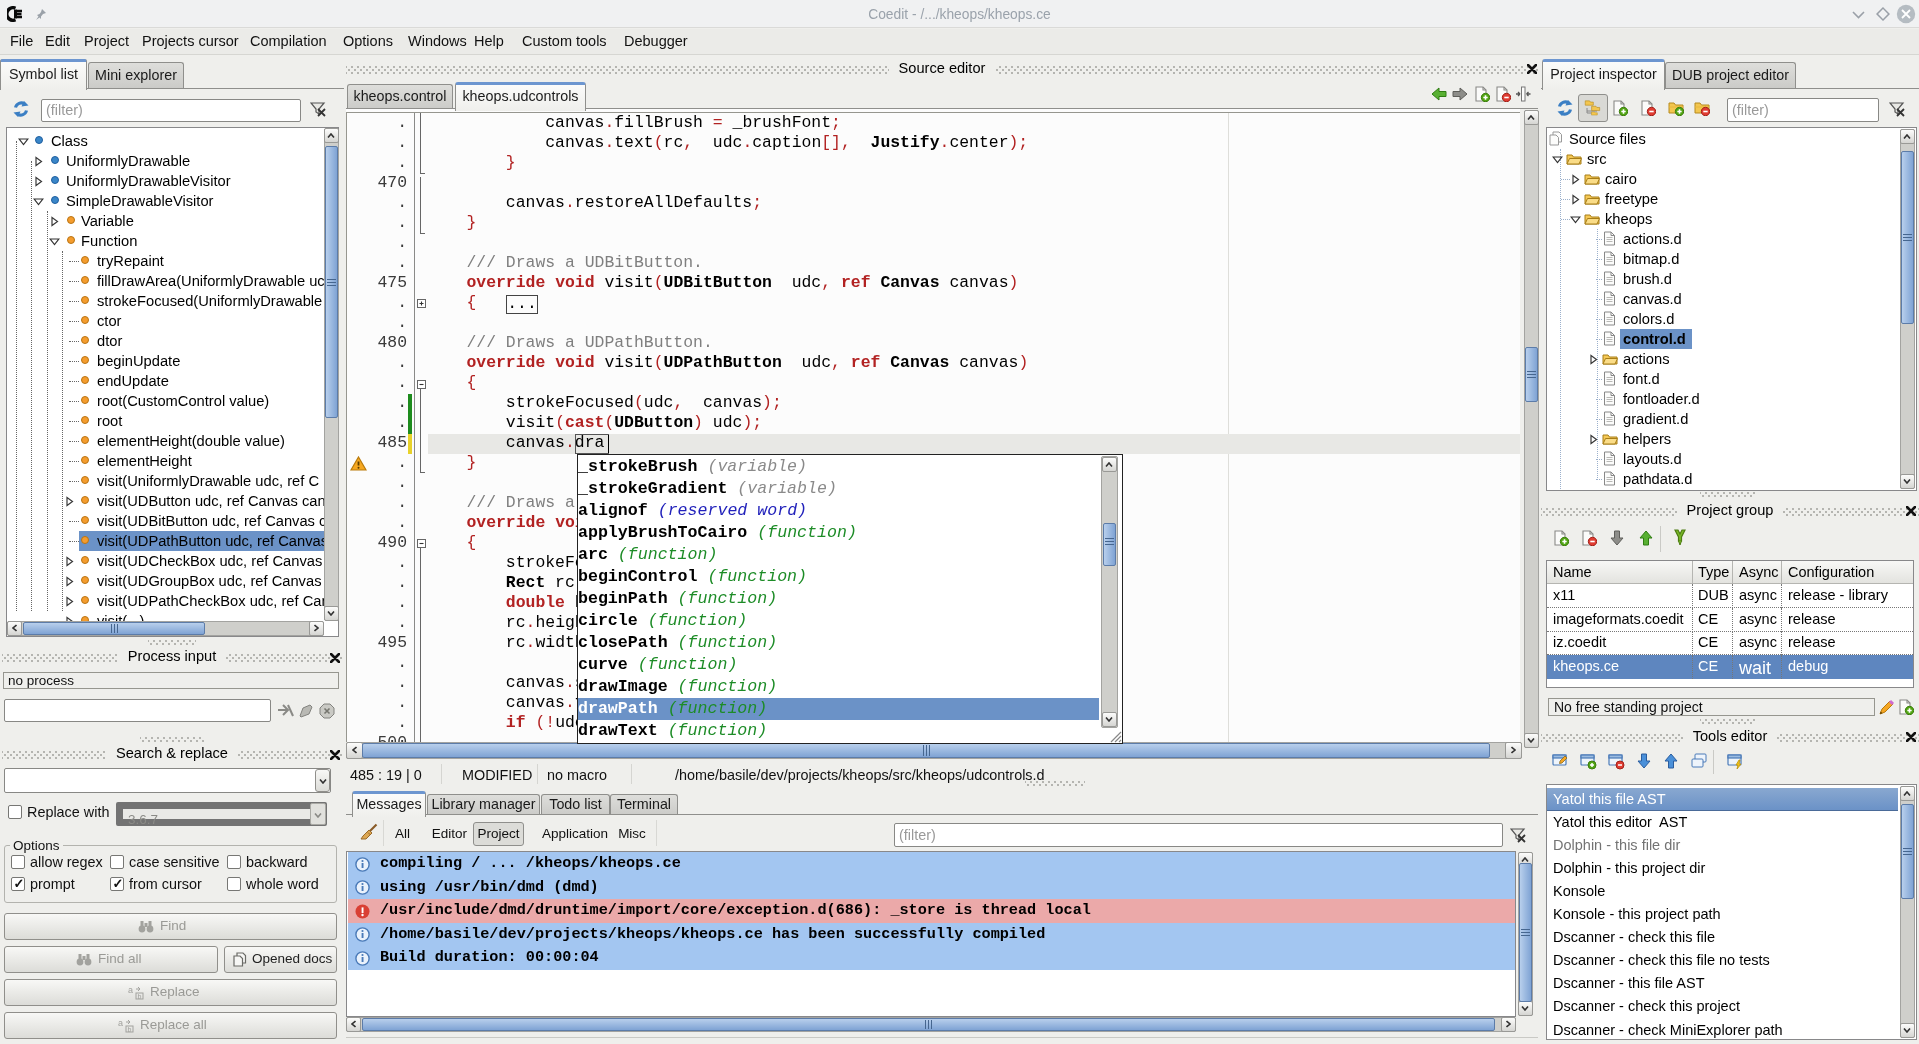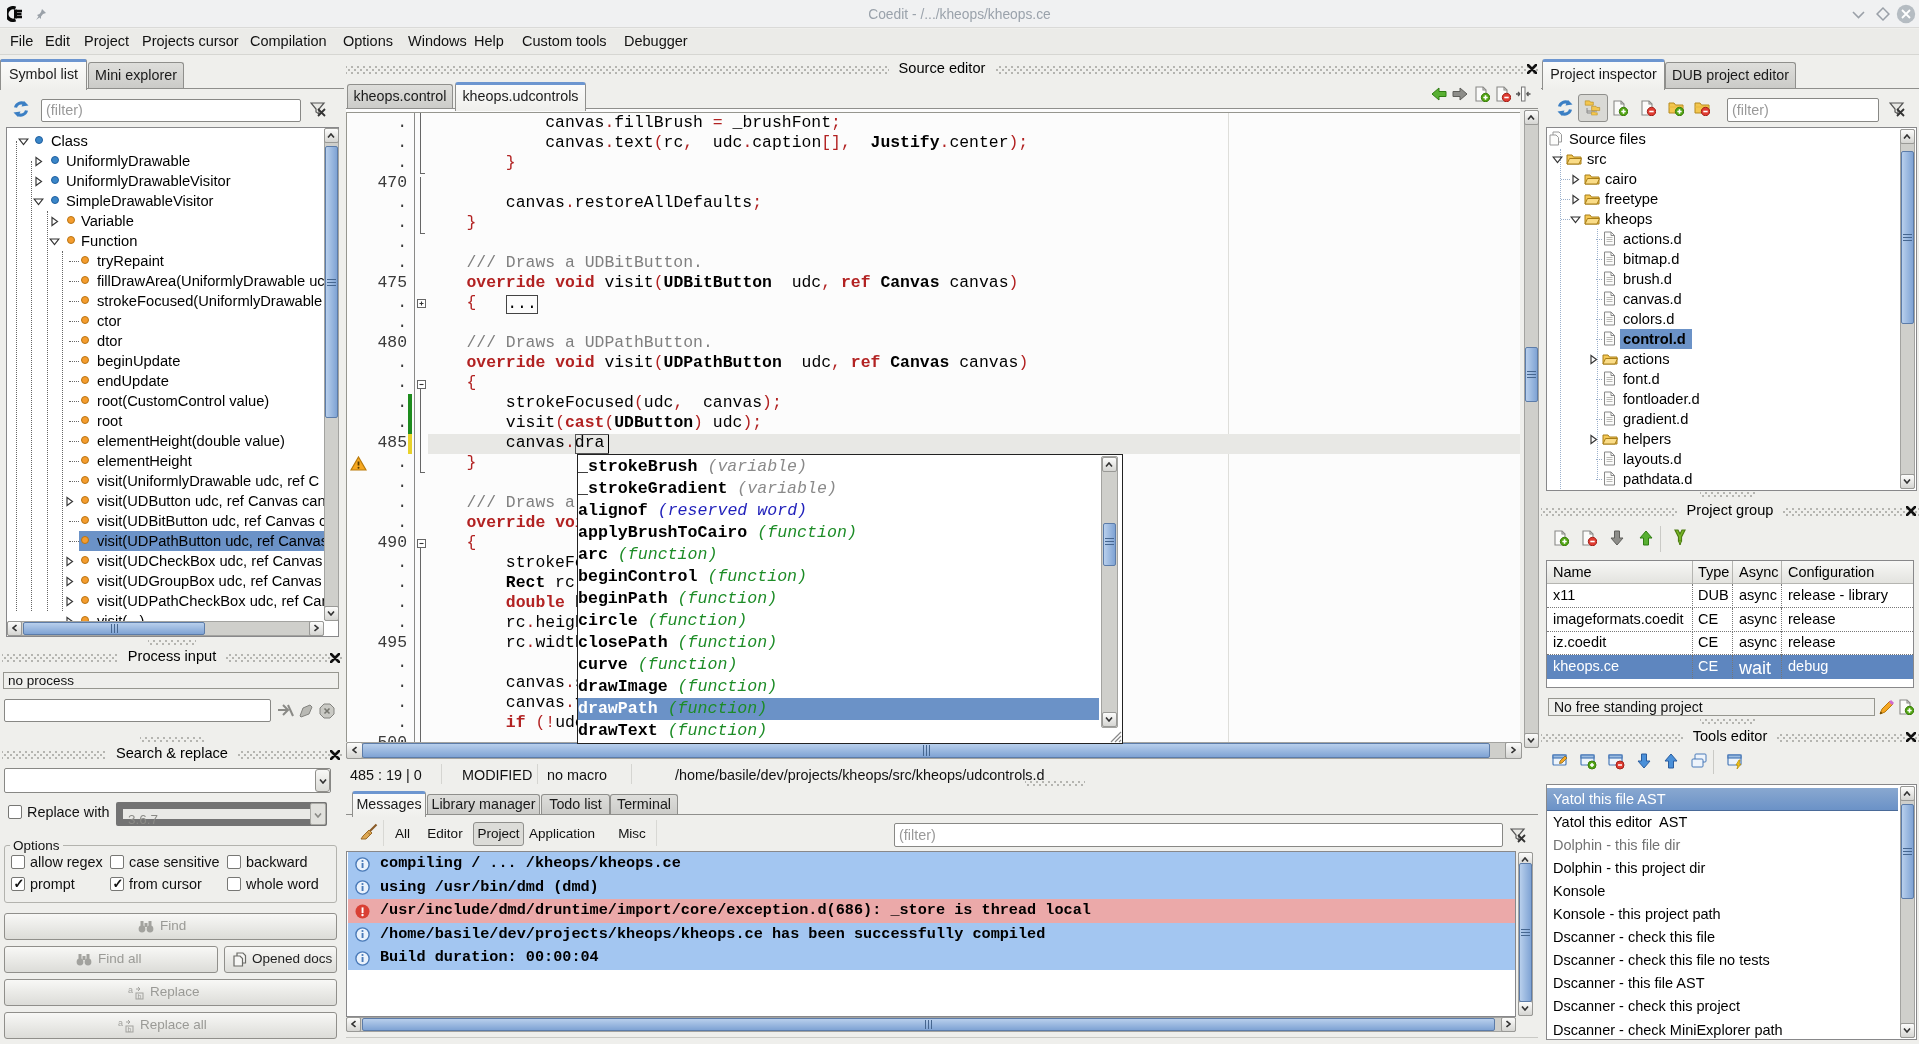--- a/index.html
+++ b/index.html
@@ -517,24 +517,24 @@
 <div class="tab" style="left:541px;top:794px;width:69px;height:21px;line-height:19px">Todo list</div>
 <div class="tab" style="left:610px;top:794px;width:68px;height:21px;line-height:19px">Terminal</div>
 <div class="ab" style="left:346px;top:814px;width:1192px;height:1px;background:#8f8f8c"></div>
 <svg class="ab" style="left:360px;top:823px" width="18" height="17" viewBox="0 0 18 17">
     <path d="M16.5,1.5 L9.5,8.5" stroke="#8a5c28" stroke-width="2.2"></path>
     <path d="M9,7 L12,10 L6,16 L1,16 L3,13 Z" fill="#dca753" stroke="#9a6a2a" stroke-width="1"></path>
     <path d="M8,9.5 L10.5,12" stroke="#9a6a2a" stroke-width="1"></path>
   </svg>
 <div class="ab" style="left:383px;top:820px;width:1px;height:26px;background:#d8d8d4"></div>
 <div class="ab" style="left:389px;top:826px;width:27px;text-align:center;font-size:13.5px;color:#111">All</div>
-<div class="ab" style="left:423px;top:826px;width:44px;text-align:center;font-size:13.5px;color:#111">Editor</div>
+<div class="ab" style="left:423px;top:826px;width:44px;text-align:right;font-size:13.5px;color:#111">Editor</div>
 <div class="ab" style="left:473px;top:822px;width:51px;height:24px;background:#dcdcd8;border:1px solid #8f8f8c;border-radius:3px"></div>
 <div class="ab" style="left:473px;top:826px;width:51px;text-align:center;font-size:13.5px;color:#111">Project</div>
-<div class="ab" style="left:529px;top:826px;width:79px;text-align:left;font-size:13.5px;color:#111">Application</div>
+<div class="ab" style="left:529px;top:826px;width:79px;text-align:right;font-size:13.5px;color:#111">Application</div>
 <div class="ab" style="left:613px;top:826px;width:38px;text-align:center;font-size:13.5px;color:#111">Misc</div>
 <div class="ab" style="left:656px;top:820px;width:1px;height:26px;background:#d8d8d4"></div>
 <div class="ab inp ph" style="left:894px;top:823px;width:609px;height:24px;line-height:22px">(filter)</div>
 <svg class="ab" style="left:1510px;top:827px" width="16" height="16" viewBox="0 0 16 16">
     <path d="M1,2 L14,2 L9,8 L9,13 L6,11 L6,8 Z" fill="#e8e8e4" stroke="#555" stroke-width="1.2"></path>
     <path d="M8,8 L15,15 M15,8 L8,15" stroke="#333" stroke-width="1.8"></path>
   </svg>
 <div class="ab" style="left:346px;top:851px;width:1170px;height:166px;background:#fff;border:1px solid #88888a"></div>
 <div class="ab" style="left:347px;top:852px;width:1168px;height:164px;overflow:hidden">
 <div class="msg" style="top:0px;background:#a3c6f1"><svg class="ab" style="left:7px;top:4.5px" width="15" height="15" viewBox="0 0 15 15">

